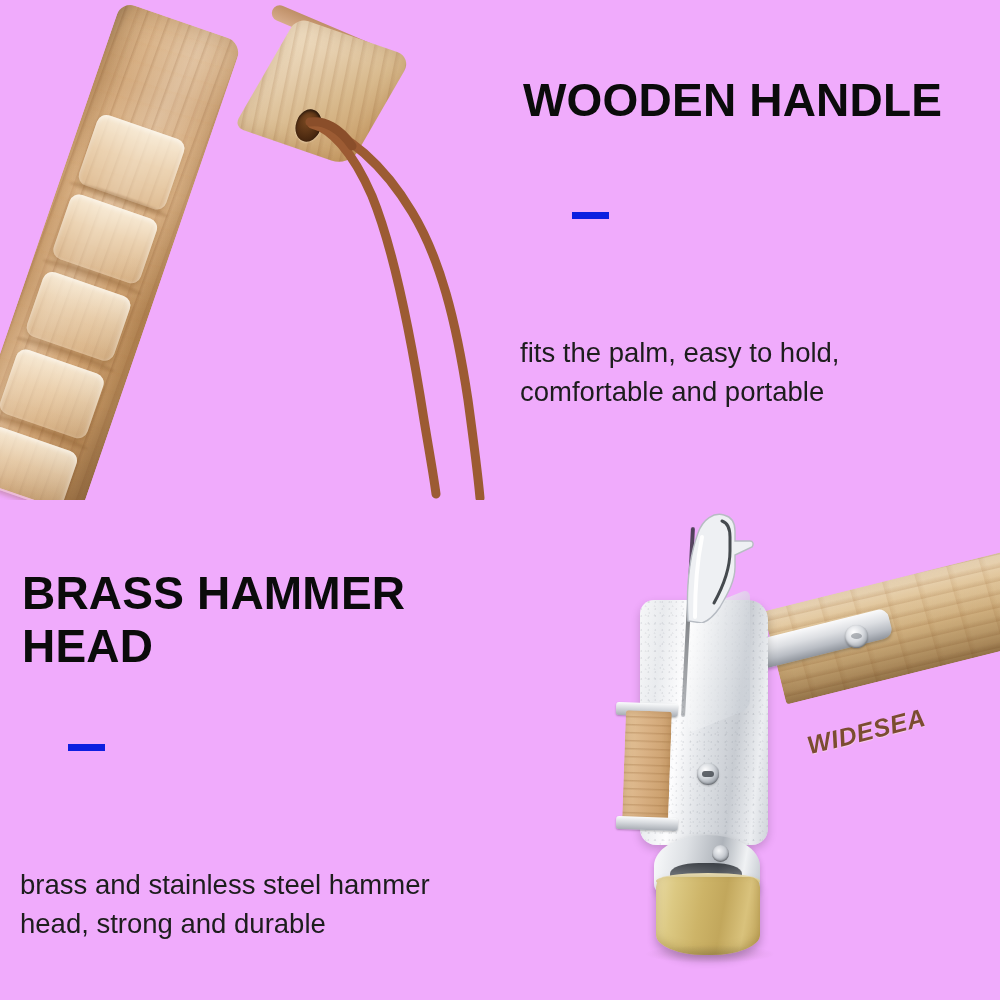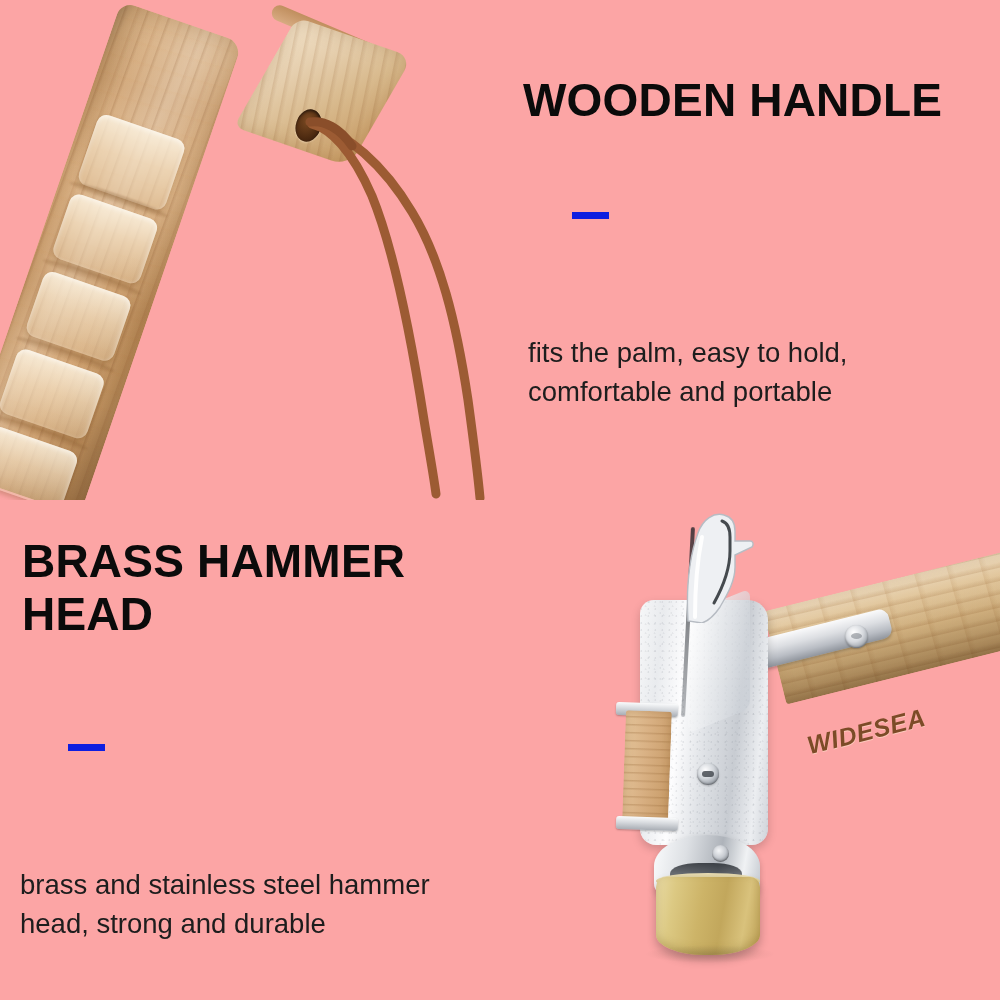--- a/index.html
+++ b/index.html
@@ -12,21 +12,21 @@
     width: 1000px;
     height: 1000px;
     font-family: "Liberation Sans", sans-serif;
     -webkit-font-smoothing: antialiased;
     overflow: hidden;
   }
   .page {
     position: relative;
     width: 1000px;
     height: 1000px;
-    background: #fca5a5;
+    background: #f0abfc;
     overflow: hidden;
   }
 
   
   .feature-title {
     position: absolute;
     font-size: 46px;
     font-weight: bold;
     letter-spacing: 0.2px;
     line-height: 1.16;
@@ -46,24 +46,24 @@
   .divider-rule {
     position: absolute;
     height: 7px;
     width: 37px;
     background: #0d1fe0;
   }
 
   
   #title-wooden   { left: 523px; top: 74px;  }
   #rule-wooden    { left: 572px; top: 212px; }
-  #desc-wooden    { left: 520px; top: 333px; margin-left: 8px; }
-
-  
-  #title-brass    { left: 22px;  top: 535px; }
+  #desc-wooden    { left: 520px; top: 333px; }
+
+  
+  #title-brass    { left: 22px;  top: 567px; }
   #rule-brass     { left: 68px;  top: 744px; }
   #desc-brass     { left: 20px;  top: 832px; margin-top: 33px; }
 
   
   .photo-handle {
     position: absolute;
     left: 0px;
     top: 0px;
     width: 500px;
     height: 500px;

